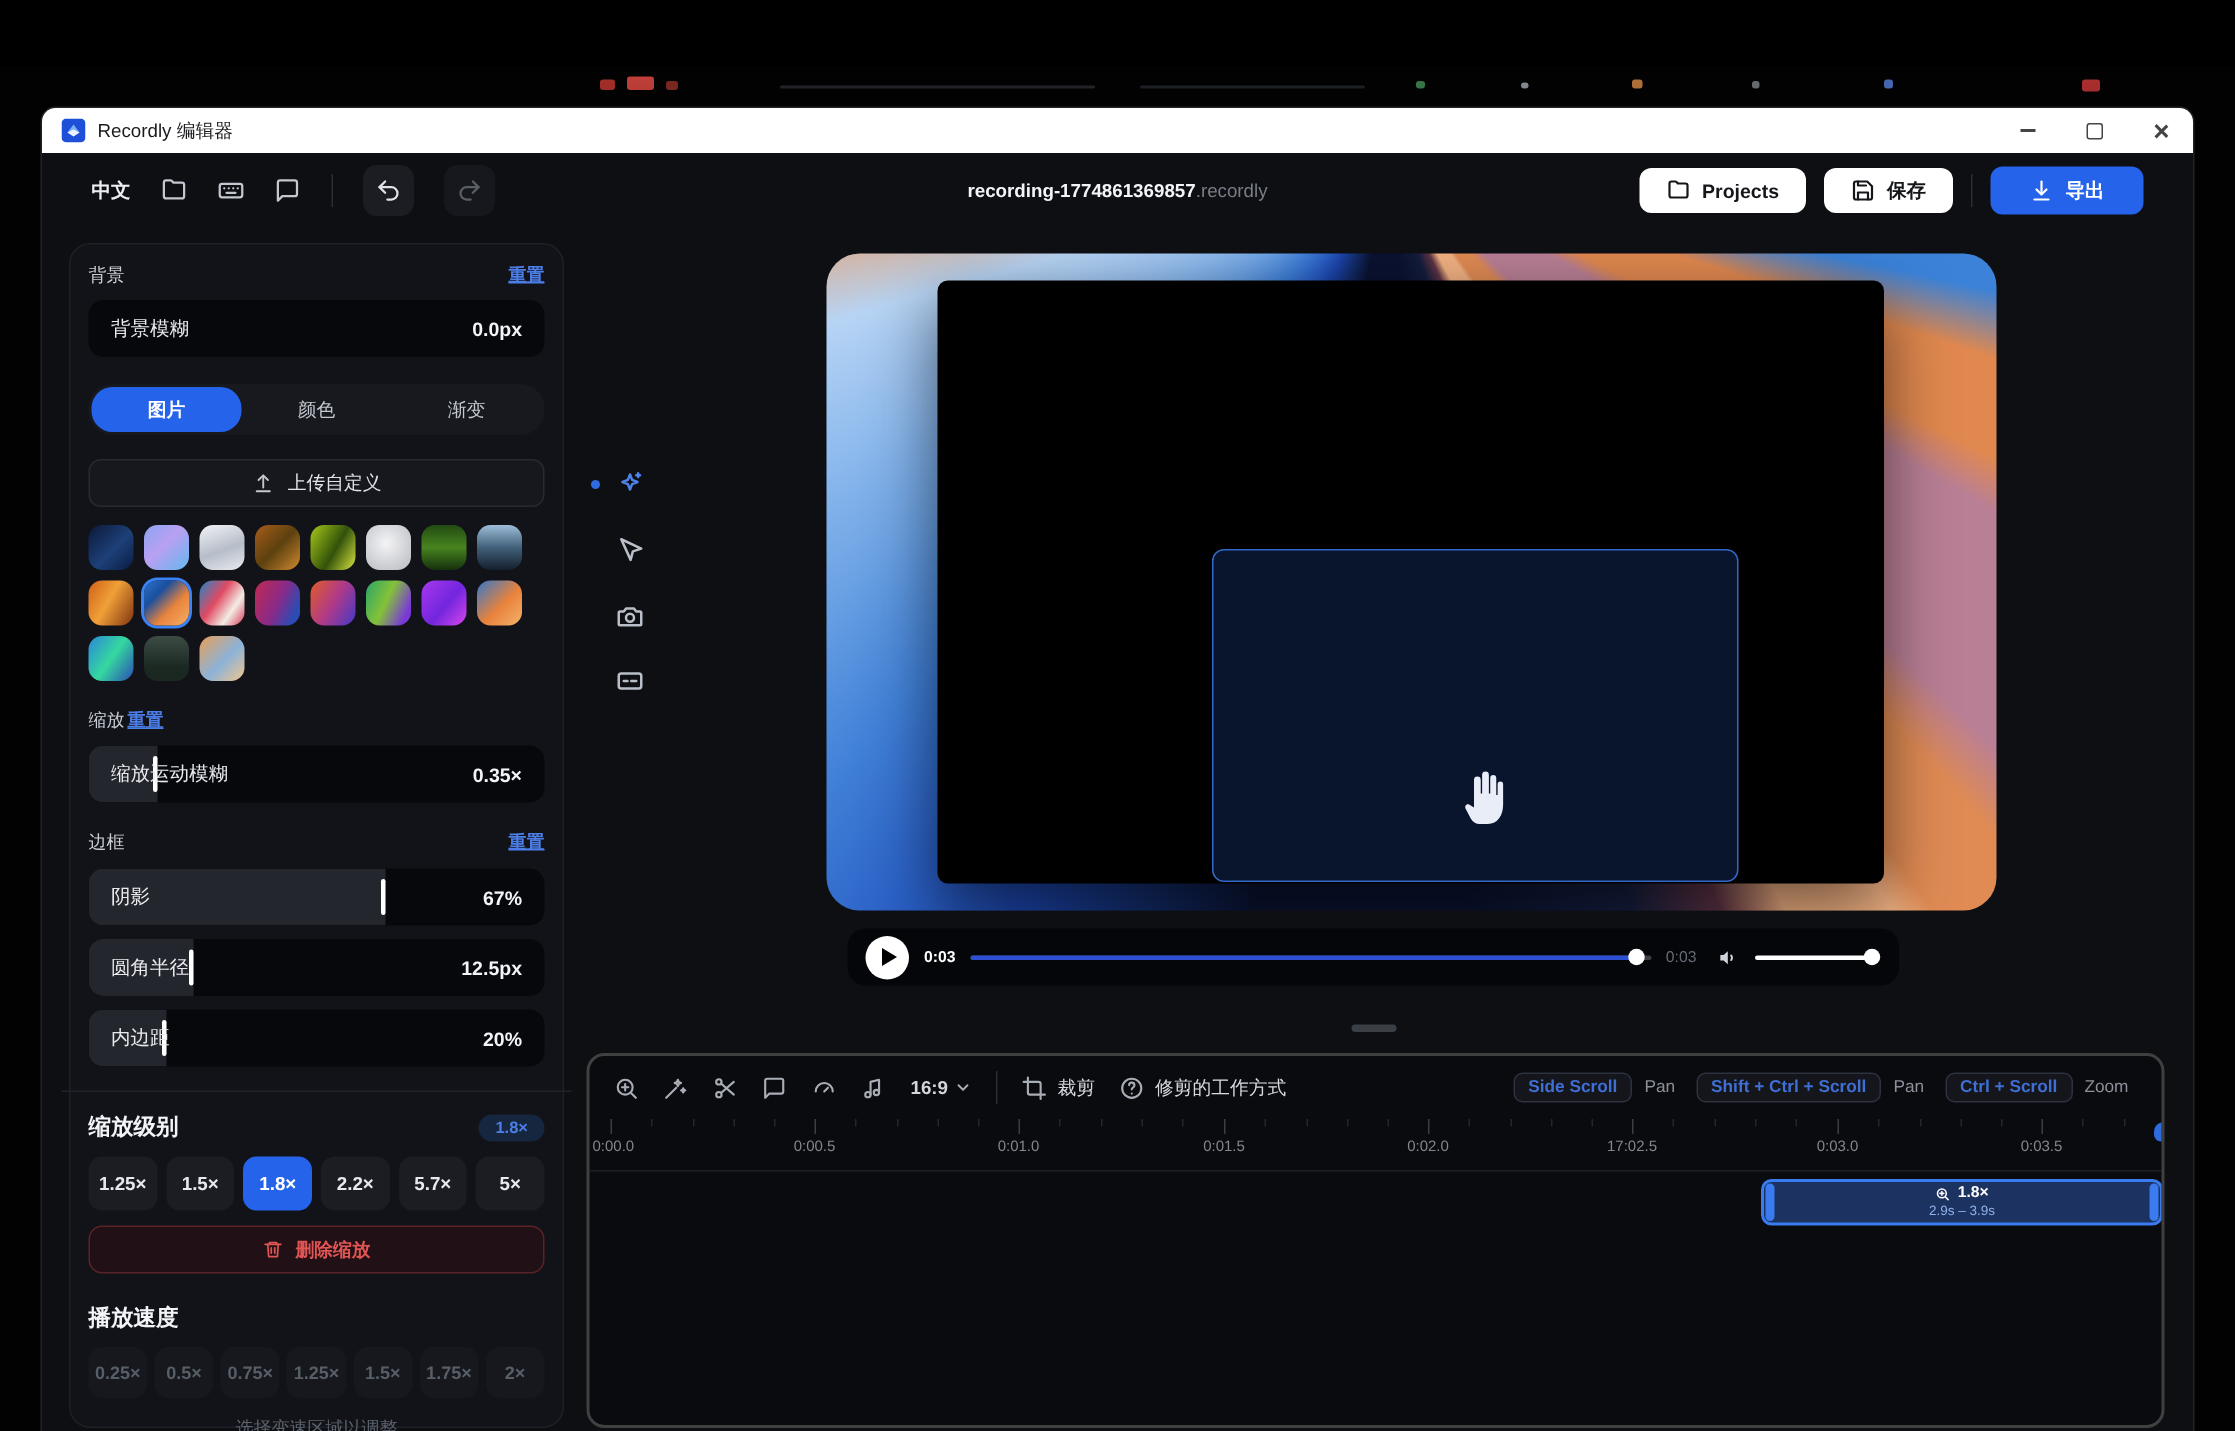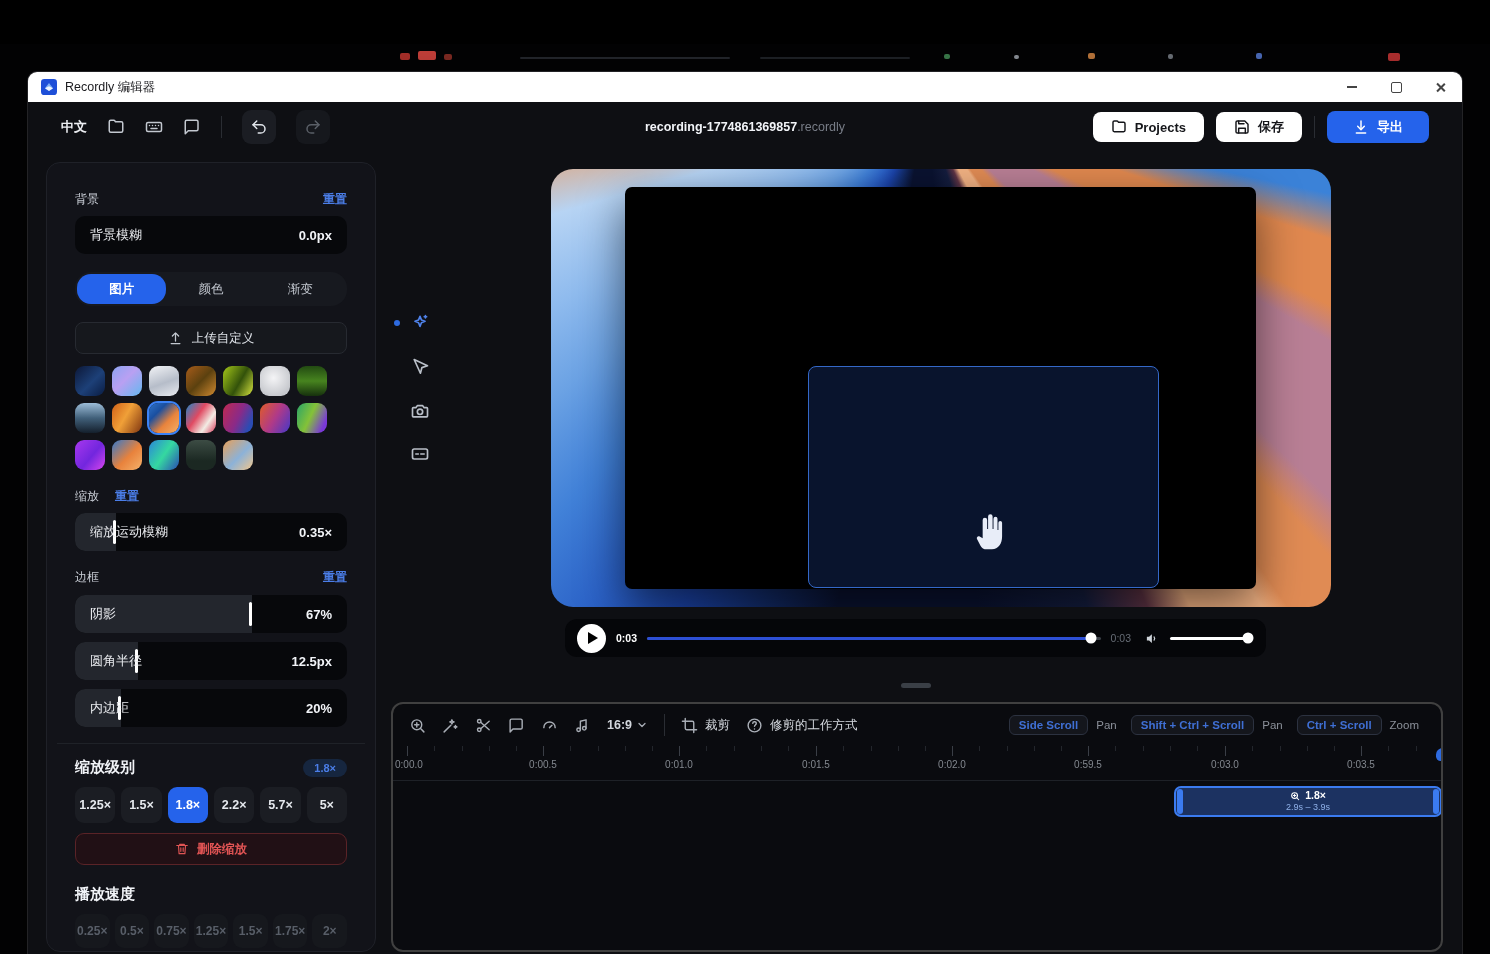--- a/index.html
+++ b/index.html
@@ -31,24 +31,24 @@
   .sq-btn.dim{background:#16181d;color:#5a5f67;}
   .center-title{position:absolute;left:50%;transform:translateX(-50%);font-size:12.5px;white-space:nowrap;}
   .center-title .fname{color:#f2f4f8;font-weight:bold;}
   .center-title .fext{color:#787d87;}
   .atr{display:flex;align-items:center;gap:12px;margin-left:auto;}
   .pill{height:30px;border-radius:8px;display:flex;align-items:center;justify-content:center;gap:8px;font-size:13px;font-weight:bold;padding:0 18px;}
   .pill.white{background:#fff;color:#15161a;}
   .pill.blue{background:#2563eb;color:#fff;height:32px;padding:0 26px;}
 
   
-  .sidebar{position:absolute;left:18px;top:90px;width:330px;height:790px;background:#121319;border:1px solid #1f2128;border-radius:14px;padding:28px;box-sizing:border-box;}
+  .sidebar{position:absolute;left:18px;top:90px;width:330px;height:790px;background:#121319;border:1px solid #1f2128;border-radius:14px;padding:12px;box-sizing:border-box;}
   .sec-head{display:flex;justify-content:space-between;align-items:center;font-size:12px;color:#c9ced6;}
-  .sec-head.inline{justify-content:flex-start;gap:16px;}
-  .reset{color:#4b7ee8;font-size:12px;font-weight:bold;}
+  .sec-head.inline{justify-content:flex-start;gap:2px;}
+  .reset{color:#4b7ee8;font-size:12px;font-weight:bold;text-decoration:underline;}
   .slider{position:relative;height:38px;background:#07080b;border-radius:10px;display:flex;align-items:center;justify-content:space-between;padding:0 15px;margin-top:8px;overflow:hidden;}
   .slider .fill{position:absolute;left:0;top:0;bottom:0;background:#23262d;}
   .slider .fill::after{content:"";position:absolute;right:0;top:50%;transform:translateY(-50%);width:3px;height:24px;background:#fff;border-radius:2px;}
   .slider.no-caret .fill::after{display:none;}
   .slider .s-label{position:relative;font-size:13px;color:#e8eaee;}
   .slider .s-value{position:relative;font-size:13px;font-weight:bold;color:#f2f4f8;}
   .tabs{height:30px;background:#17191f;border-radius:16px;display:flex;padding:2px;margin-top:18px;}
   .tab{flex:1;display:flex;align-items:center;justify-content:center;font-size:12.5px;color:#c3c8d0;border-radius:14px;}
   .tab.active{background:#2563eb;color:#fff;font-weight:bold;}
   .upload-btn{margin-top:16px;height:30px;border:1px solid #272a31;background:#16181d;border-radius:8px;display:flex;align-items:center;justify-content:center;gap:9px;color:#dfe3e9;font-size:12.5px;}
@@ -555,21 +555,21 @@
             <span class="minor m3"></span>
             <span class="minor m4"></span>
             <span class="rlabel">0:02.0</span>
           </span>
           <span class="seg">
             <span class="major"></span>
             <span class="minor m1"></span>
             <span class="minor m2"></span>
             <span class="minor m3"></span>
             <span class="minor m4"></span>
-            <span class="rlabel">0:59.5</span>
+            <span class="rlabel">17:02.5</span>
           </span>
           <span class="seg">
             <span class="major"></span>
             <span class="minor m1"></span>
             <span class="minor m2"></span>
             <span class="minor m3"></span>
             <span class="minor m4"></span>
             <span class="rlabel">0:03.0</span>
           </span>
           <span class="seg">

